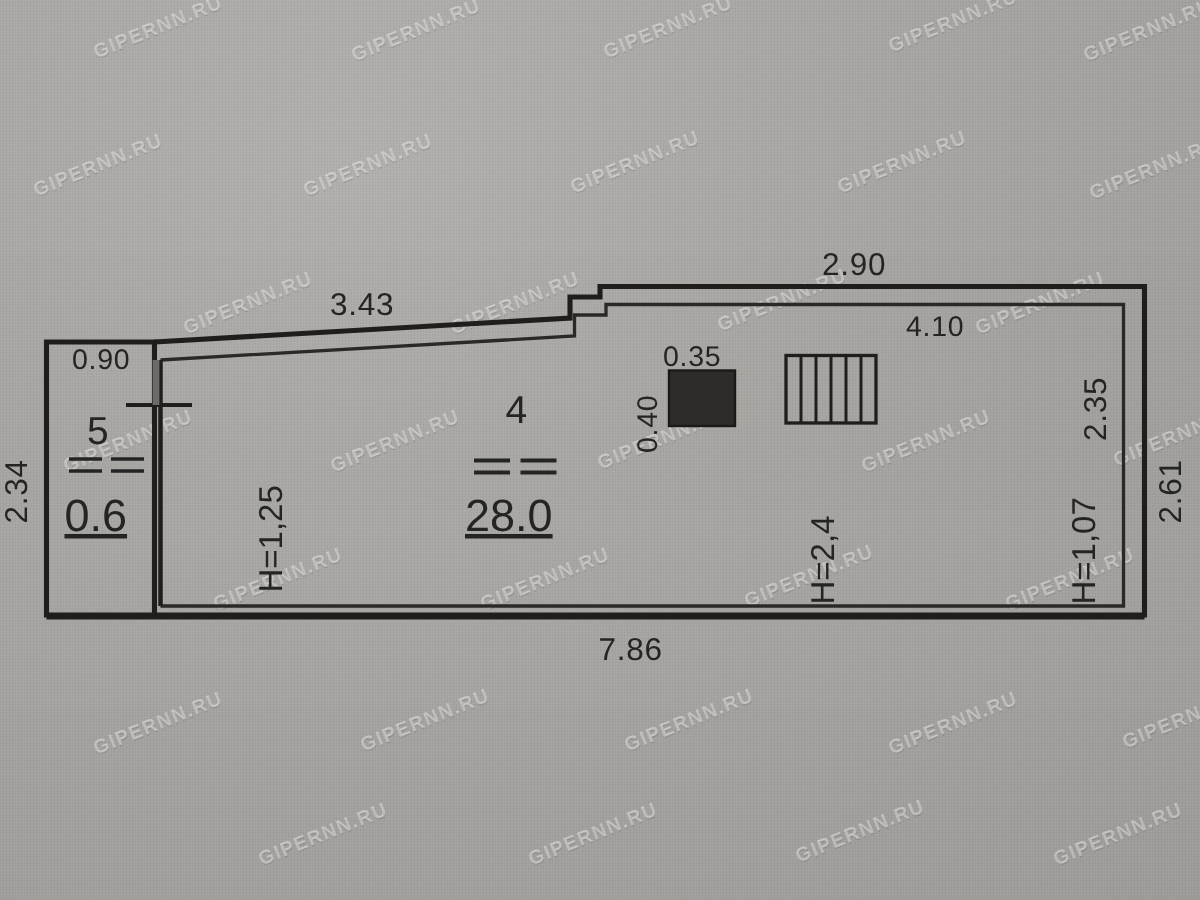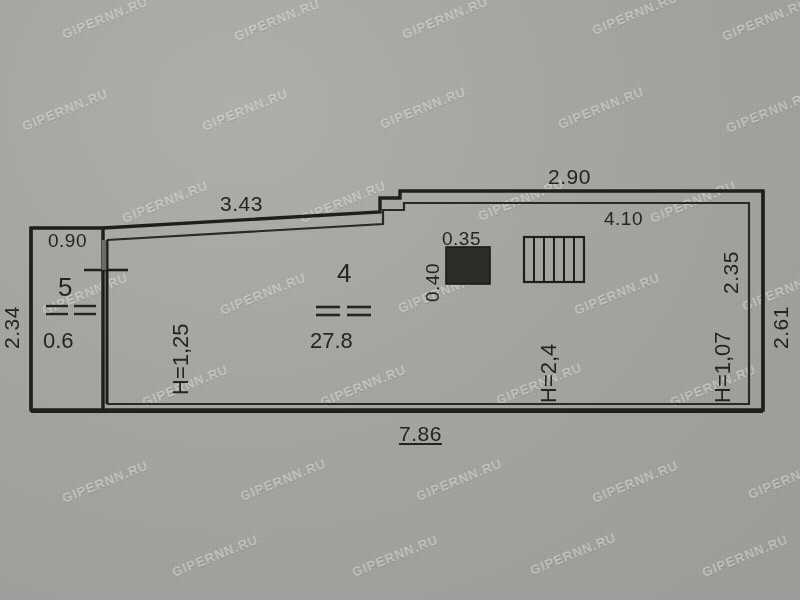--- a/index.html
+++ b/index.html
@@ -40,21 +40,21 @@
     font-family:"Liberation Sans", sans-serif;
     font-weight:400;
     white-space:nowrap;
     user-select:none;
   }
   .rot{transform-origin:center center;transform:rotate(-90deg);}
   .dim{font-size:21px;letter-spacing:0.5px;}
   .dim-sm{font-size:19px;letter-spacing:0.5px;}
   .hlab{font-size:22px;font-weight:400;letter-spacing:0px;}
   .rm-num{font-size:26px;}
-  .rm-area{font-size:22px;}
+  .rm-area{font-size:30px;text-decoration:underline;}
 </style>
 </head>
 <body>
 
 <div id="sheet">
 
   <div id="wm-layer">
       <div class="wm" style="left: 60px; top: 28px;">GIPERNN.RU</div>
       <div class="wm" style="left: 232px; top: 30px;">GIPERNN.RU</div>
       <div class="wm" style="left: 400px; top: 28px;">GIPERNN.RU</div>
@@ -136,35 +136,35 @@
     </g>
 
   </svg>
 
   <div class="lbl dim" style="left:220px;top:192px;">3.43</div>
 
   <div class="lbl dim" style="left:548px;top:165px;">2.90</div>
 
   <div class="lbl dim-sm" style="left:584px;top:208px;margin-left:20px;">4.10</div>
 
-  <div class="lbl dim" style="left:399px;top:422px;text-decoration:underline;">7.86</div>
+  <div class="lbl dim" style="left:399px;top:422px;">7.86</div>
 
   <div class="lbl dim rot" style="left:-18px;top:307px;width:60px;">2.34</div>
 
   <div class="lbl dim rot" style="left:751px;top:307px;width:60px;">2.61</div>
 
   <div class="lbl dim rot" style="left:701px;top:252px;width:60px;">2.35</div>
 
   <div class="lbl dim-sm" style="left:48px;top:230px;">0.90</div>
 
   <div class="lbl rm-num" style="left:58px;top:272px;">5</div>
   <div class="lbl rm-area" style="left:43px;top:328px;">0.6</div>
 
   <div class="lbl rm-num" style="left:337px;top:258px;">4</div>
-  <div class="lbl rm-area" style="left:310px;top:328px;">27.8</div>
+  <div class="lbl rm-area" style="left:310px;top:328px;">28.0</div>
 
   <div class="lbl hlab rot" style="left:126px;top:327px;width:110px;">H=1,25</div>
 
   <div class="lbl hlab rot" style="left:494px;top:335px;width:110px;">H=2,4</div>
 
   <div class="lbl hlab rot" style="left:668px;top:335px;width:110px;">H=1,07</div>
 
   <div class="lbl dim-sm" style="left:442px;top:228px;">0.35</div>
 
   <div class="lbl dim-sm rot" style="left:405px;top:263px;width:56px;">0.40</div>

